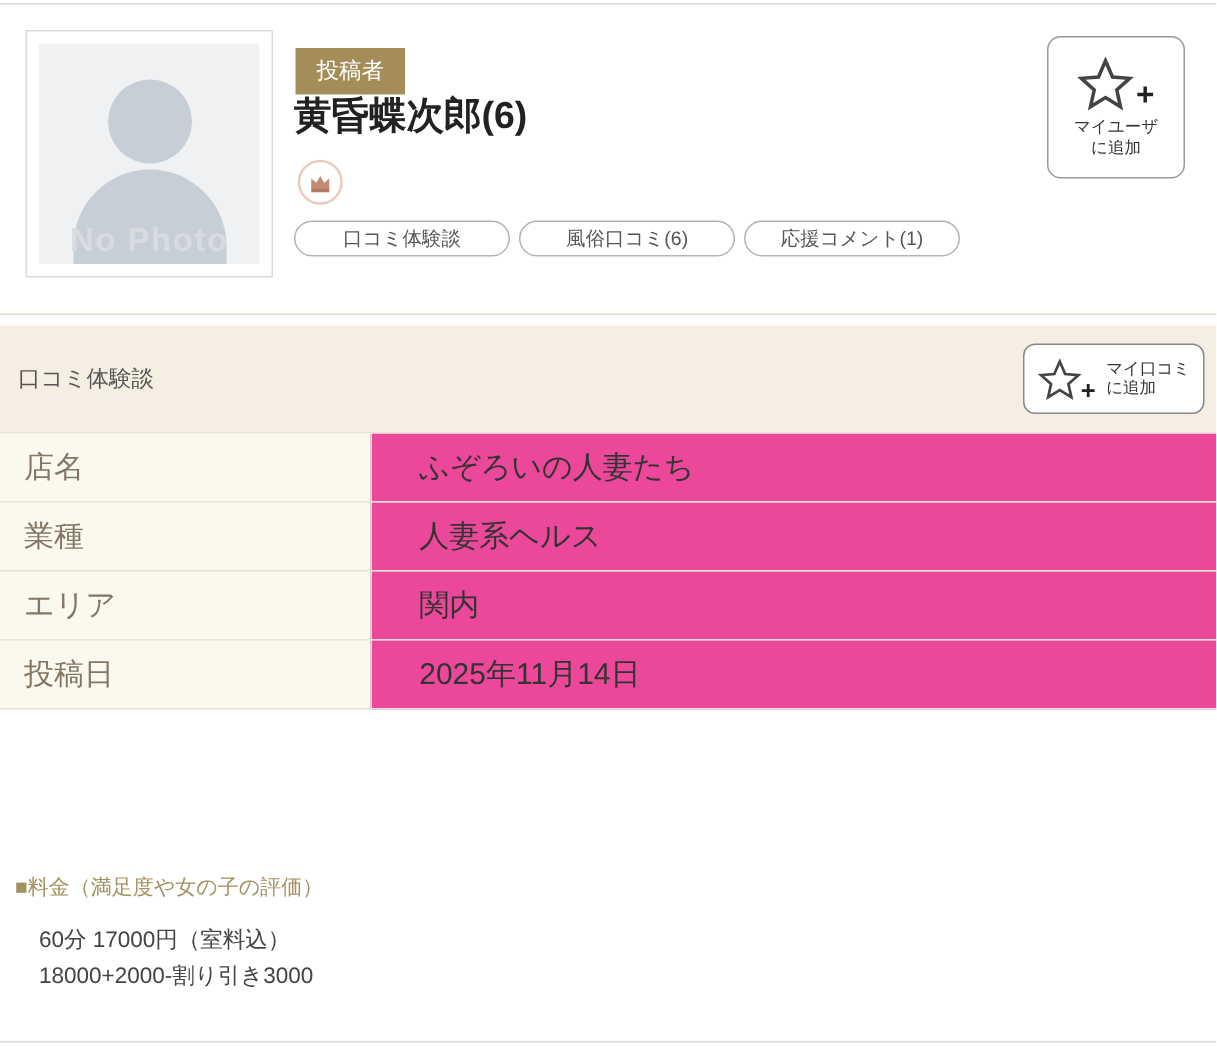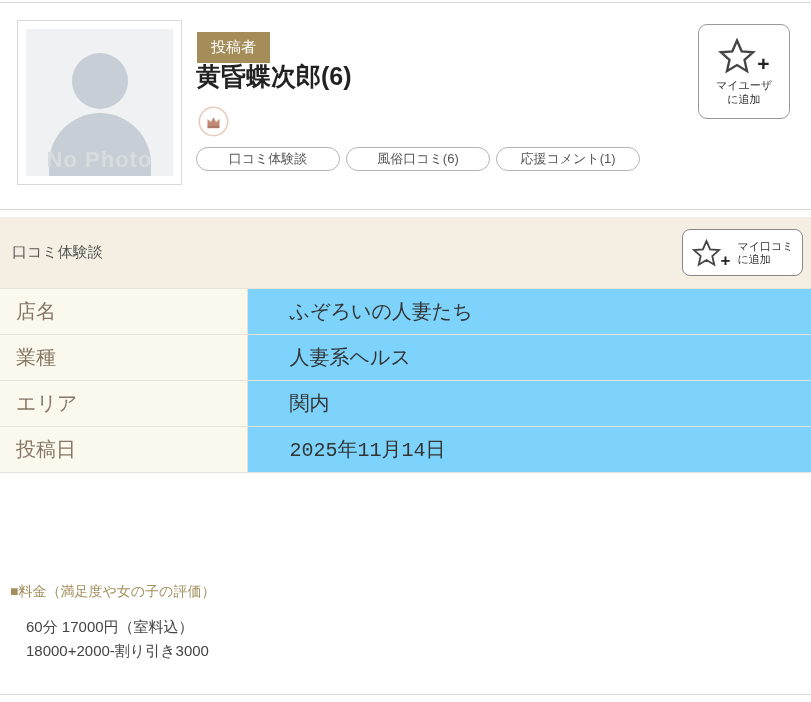--- a/index.html
+++ b/index.html
@@ -34,21 +34,21 @@
   .review-header { position:absolute; top:217px; left:0; width:811px; height:71px; background:#f4efe2; display:flex; align-items:center; justify-content:space-between; padding:0 8px 0 12px; }
   .review-title { font-size:15px; color:#555; }
   .add-review-btn { width:121px; height:47px; background:#fff; border:1px solid #888; border-radius:8px; display:flex; align-items:center; justify-content:center; gap:7px; cursor:pointer; }
   .add-review-btn .plus-big { font-size:17px; line-height:13px; margin-left:0; }
   .add-review-text { font-size:11px; color:#333; line-height:13px; text-align:left; }
 
   .info-table { position:absolute; top:288px; left:0; width:811px; border-collapse:collapse; }
   .info-table td { height:46px; font-size:20px; border-bottom:1px solid #e7e3d8; }
   .info-table tr:first-child td { border-top:1px solid #e7e3d8; }
   .info-table td.lbl { width:247px; background:#fbf8ee; color:#857663; padding-left:16px; border-right:1px solid #e5e1d3; }
-  .info-table td.val { color:#333; padding-left:42px; background:#7dd3fc;font-family:Liberation Mono, monospace; }
+  .info-table td.val { color:#333; padding-left:32px; background:#ec4899; }
 
   .notice-box { position:absolute; top:483px; left:8px; width:795px; background:#fdfce9; border:1px solid #d9d9c5; padding:10px 14px; font-size:14px; line-height:24px; color:#444; }
 
   .price-heading { position:absolute; top:583px; left:10px; font-size:14px; font-weight:normal; color:#a3905e; }
   .price-body { position:absolute; top:615px; left:26px; font-size:15px; color:#444; line-height:24px; }
 </style>
 </head>
 <body>
 
 <div class="page">

